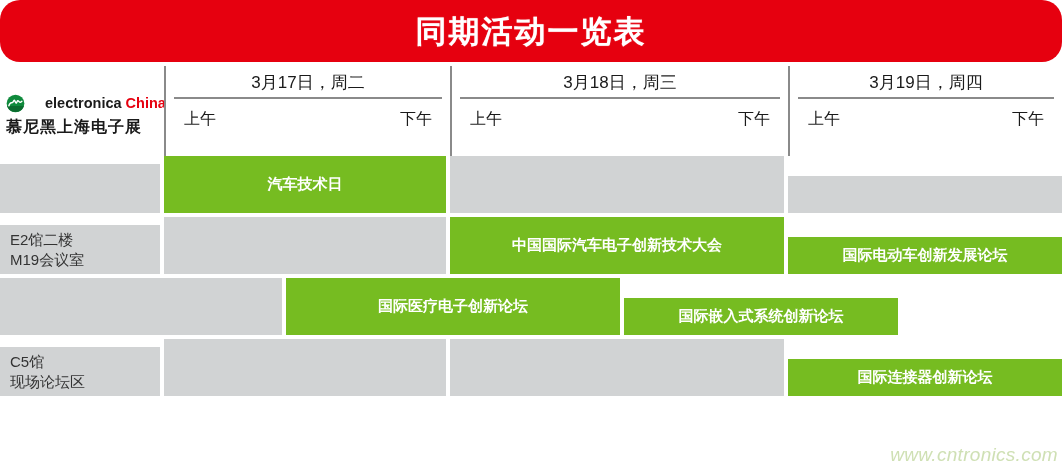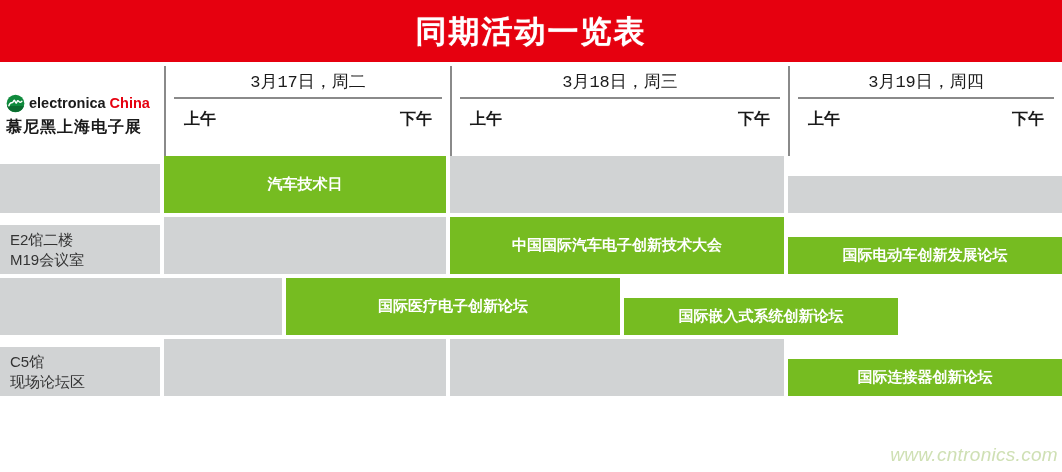--- a/index.html
+++ b/index.html
@@ -17,20 +17,21 @@
 
   
   .banner {
     width: 1062px;
     height: 62px;
     background: #E6000F;
     display: flex;
     align-items: center;
     justify-content: center;
     box-sizing: border-box;
+    border-radius: 20px;
   }
   .banner-title {
     color: #ffffff;
     font-size: 31px;
     font-weight: bold;
     letter-spacing: 2px;
     line-height: 1;
     text-shadow: 0 0 1px rgba(255,255,255,0.6);
   }
 
@@ -49,21 +50,21 @@
     box-sizing: border-box;
     padding: 10px 6px 4px 6px;
     display: flex;
     flex-direction: column;
     justify-content: center;
     align-items: flex-start;
   }
   .logo-top {
     display: flex;
     align-items: center;
-    gap: 4px;
+    gap: 20px;
     margin-bottom: 6px;
   }
   .logo-mark {
     width: 19px;
     height: 19px;
     flex: 0 0 19px;
     display: block;
   }
   .logo-word {
     font-size: 14.5px;
@@ -99,39 +100,37 @@
   .day-col.d2 { width: 338px; flex: 0 0 338px; }
   .day-col.d3 { width: 274px; flex: 0 0 274px; }
 
   .day-label {
     text-align: center;
     font-size: 17px;
     color: #1a1a1a;
     padding: 8px 0 6px 0;
     line-height: 1;
     white-space: nowrap;
-    font-family: Liberation Mono, monospace;
   }
   .day-rule {
     height: 2px;
     background: #8a8a8a;
     width: 100%;
   }
   .halves {
     display: flex;
     justify-content: space-between;
     padding: 12px 10px 0 10px;
     box-sizing: border-box;
   }
   .half-label {
     font-size: 16px;
     color: #1a1a1a;
     line-height: 1;
     white-space: nowrap;
-    font-weight: bold;
   }
 
   
   .grid {
     width: 1062px;
     box-sizing: border-box;
   }
   .grid-row {
     display: flex;
     width: 888px;

